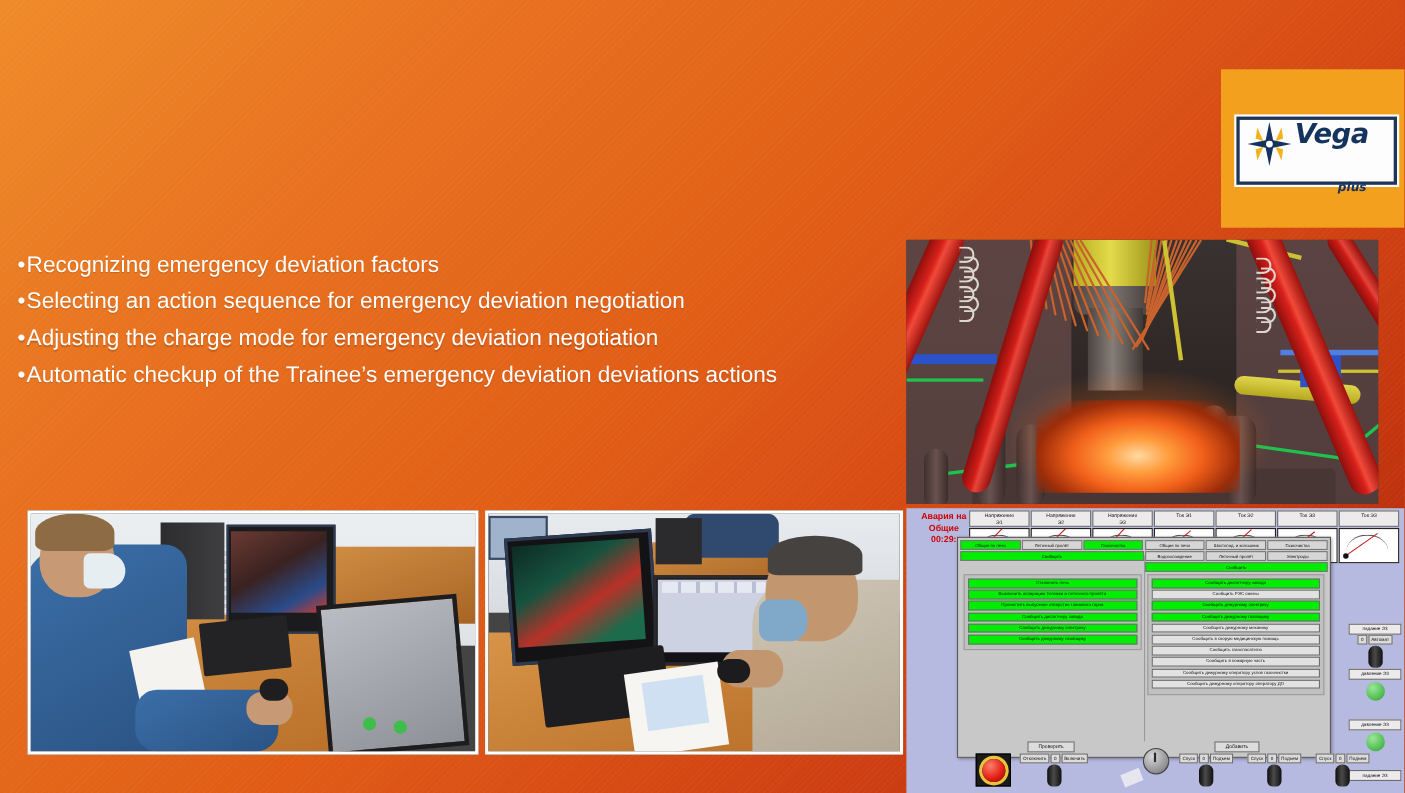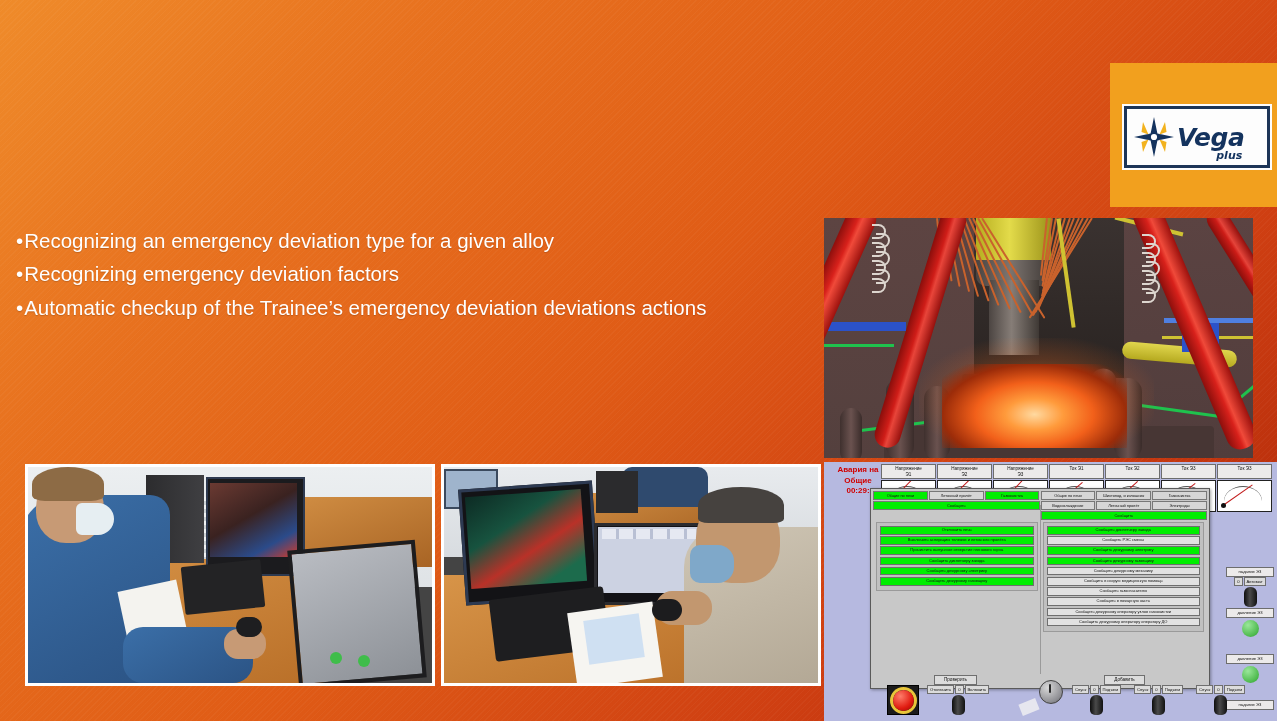--- a/index.html
+++ b/index.html
@@ -35,21 +35,21 @@
   }
 
   
   #logopanel{
     position:absolute;left:1110px;top:63px;width:167px;height:144px;
     background:#f2a01e;z-index:6;
   }
   #logobox{
     position:absolute;left:14px;top:43px;width:140px;height:56px;
     background:#fdfdfd;border:3px solid #1d3557;box-shadow:0 0 0 2px #fdfdfd;
-    display:flex;align-items:center;justify-content:flex-start;
+    display:flex;justify-content:flex-start;
   }
   #logostar{position:relative;width:44px;height:44px;margin-left:5px;flex:0 0 auto;}
   #logotext{position:relative;margin-left:1px;line-height:1;}
   #logo-vega{
     font-family:"DejaVu Sans", sans-serif;
     font-size:25px;font-weight:bold;font-style:italic;color:#14335e;letter-spacing:-.5px;
   }
   #logo-plus{
     position:absolute;right:2px;bottom:-11px;
     font-family:"DejaVu Sans", sans-serif;
@@ -215,22 +215,23 @@
         </svg>
       </span>
       <span id="logotext">
         <span id="logo-vega">Vega</span>
         <span id="logo-plus">plus</span>
       </span>
     </div>
   </div>
 
   <div id="bullets">
-    <div class="bullet"><span class="dot">•</span><span>Recognizing an emergency deviation type for a given alloy</span></div>
     <div class="bullet"><span class="dot">•</span><span>Recognizing emergency deviation factors</span></div>
+    <div class="bullet"><span class="dot">•</span><span>Selecting an action sequence for emergency deviation negotiation</span></div>
+    <div class="bullet"><span class="dot">•</span><span>Adjusting the charge mode for emergency deviation negotiation</span></div>
     <div class="bullet"><span class="dot">•</span><span>Automatic checkup of the Trainee’s emergency deviation deviations actions</span></div>
   </div>
 
   <div id="furnace">
     <div class="fz" id="f-wallL"></div>
     <div class="fz" id="f-wallR"></div>
     <div class="fz" id="f-back"></div>
     <div class="fz" id="f-cyl"></div>
     <div class="fz" id="f-cyl2"></div>
     <div class="fz" id="f-cyl3"></div>

